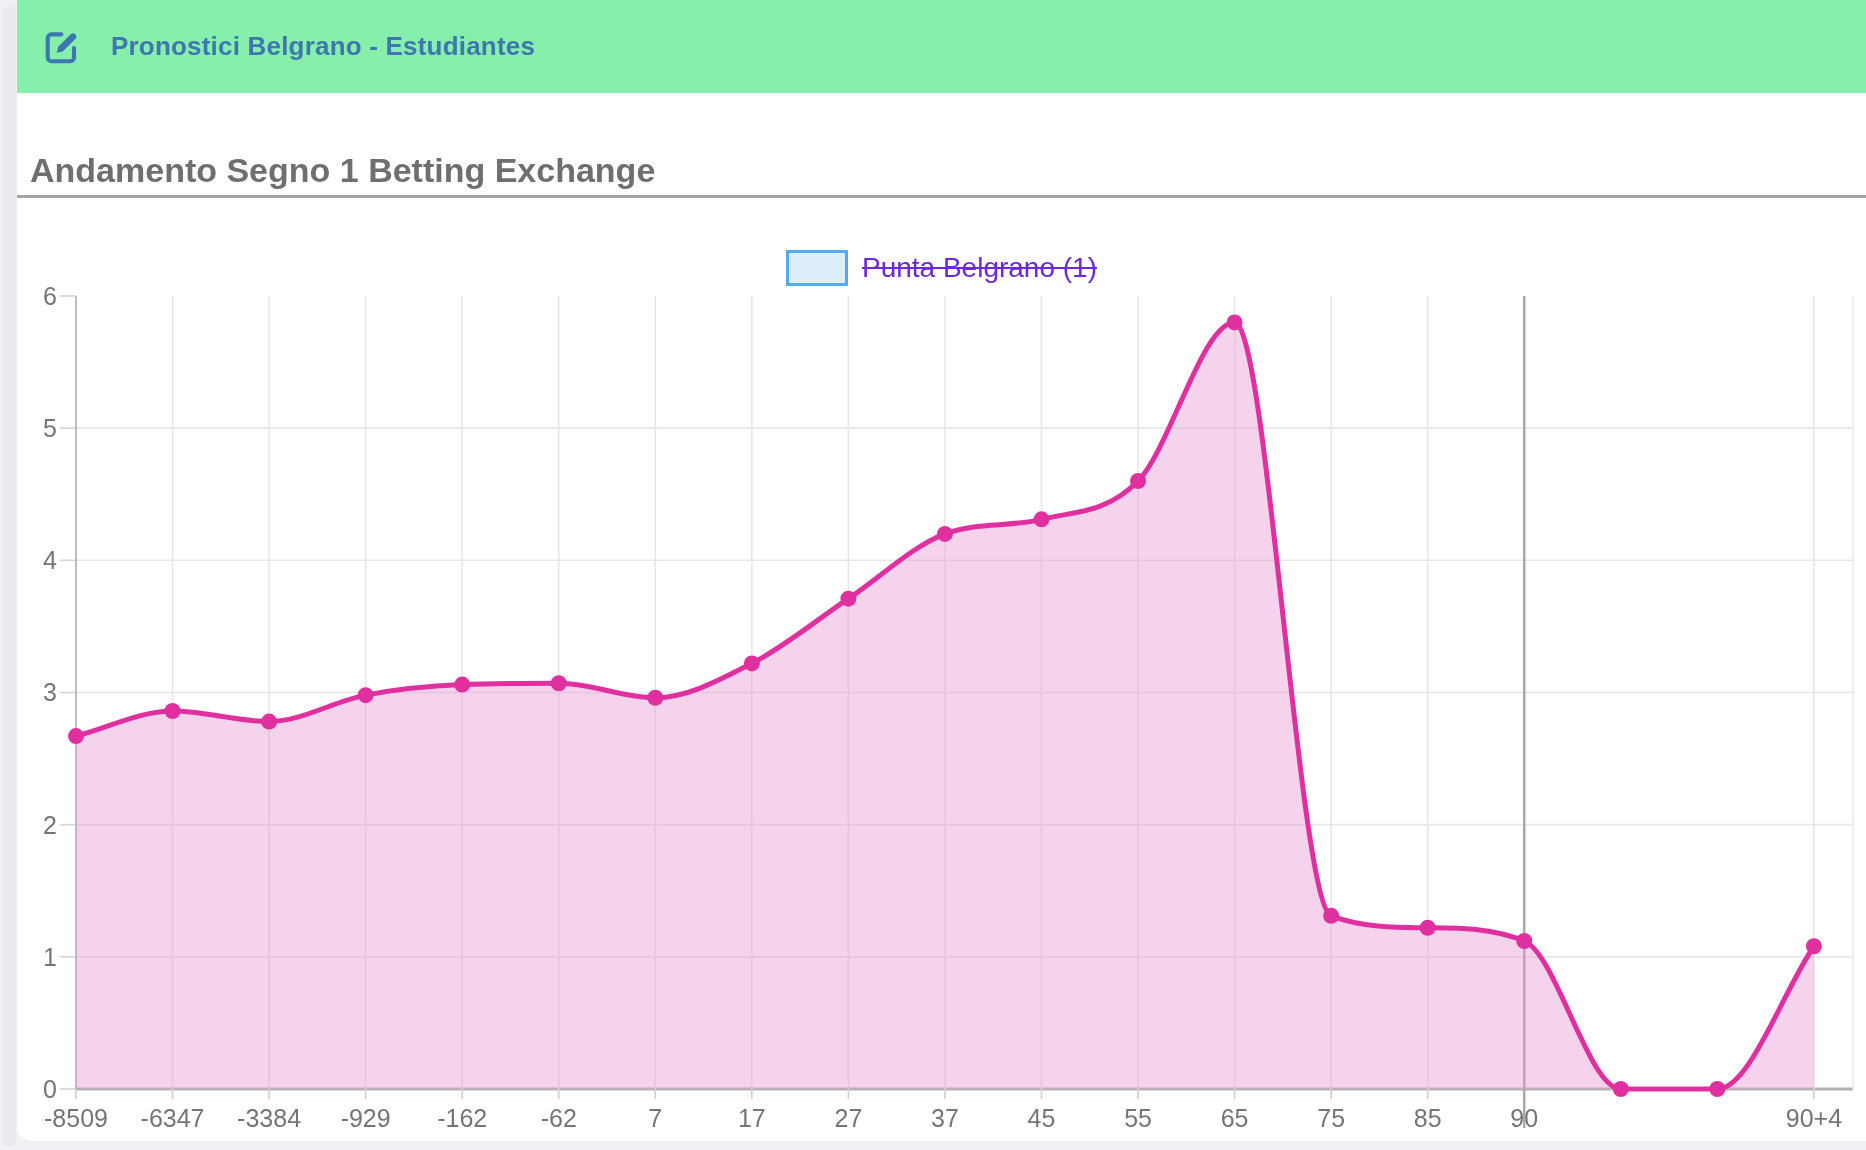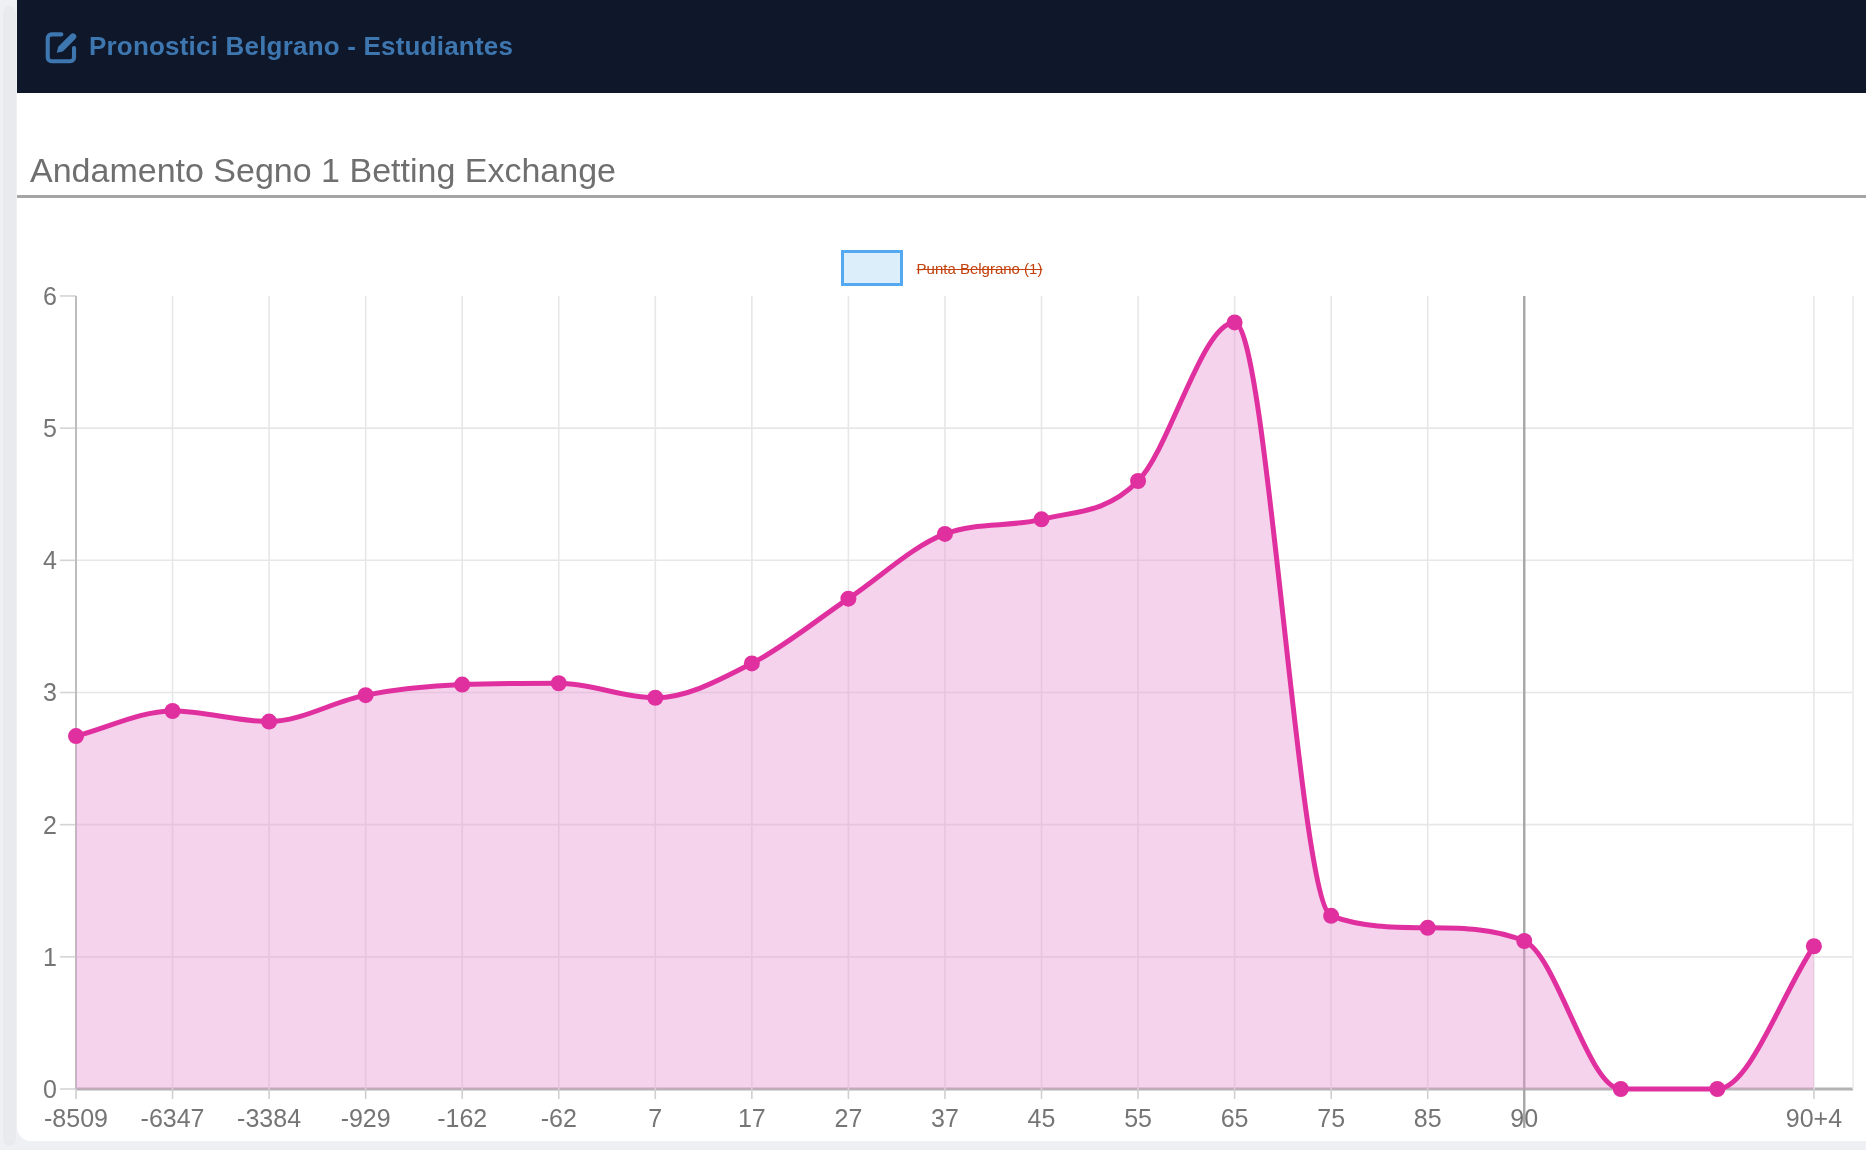--- a/index.html
+++ b/index.html
@@ -3,29 +3,29 @@
 <meta charset="utf-8">
 <style>
   html,body{margin:0;padding:0}
   body{
     width:1866px;height:1150px;position:relative;overflow:hidden;
     background:#eef0f3;
     font-family:"Liberation Sans", sans-serif;
   }
   .card{position:absolute;left:17px;top:0;width:1849px;height:1141px;background:#ffffff;border-radius:0 0 0 14px}
   .scroll-strip{position:absolute;left:3px;top:6px;width:13px;height:1140px;background:#e8eaee;border-radius:7px}
-  .header{position:absolute;left:17px;top:0;width:1849px;height:93px;background:#0f172a;
-    display:flex;align-items:center;gap:8px;padding-left:26px;box-sizing:border-box}
+  .header{position:absolute;left:17px;top:0;width:1849px;height:93px;background:#86efac;
+    display:flex;align-items:center;gap:30px;padding-left:26px;box-sizing:border-box}
   .header-title{color:#3e77b0;font-size:26px;font-weight:bold;letter-spacing:.2px}
-  .section-title{position:absolute;left:30px;top:151px;font-size:34px;color:#6f6f6f;font-weight:400}
+  .section-title{position:absolute;left:30px;top:151px;font-size:34px;color:#6f6f6f;font-weight:700}
   .hr{position:absolute;left:17px;top:195px;width:1849px;height:3px;background:#a5a5a5}
   .legend{position:absolute;left:17px;top:250px;width:1849px;display:flex;justify-content:center;align-items:center;gap:46px}
   .legend-item{display:flex;align-items:center;gap:14px;cursor:pointer}
   .swatch{width:56px;height:30px;border:3px solid transparent}
-  .legend-label{font-size:15px;color:#c2410c}
+  .legend-label{font-size:28px;color:#6d28d9}
   .struck{text-decoration:line-through}
   #chart-svg{position:absolute;left:0;top:0;width:1866px;height:1150px}
   #chart-svg text.tick{font-size:25px;fill:#757575;font-family:"Liberation Sans", sans-serif}
 </style>
 </head>
 <body>
 
 <div class="card"></div>
 <div class="scroll-strip"></div>
 

